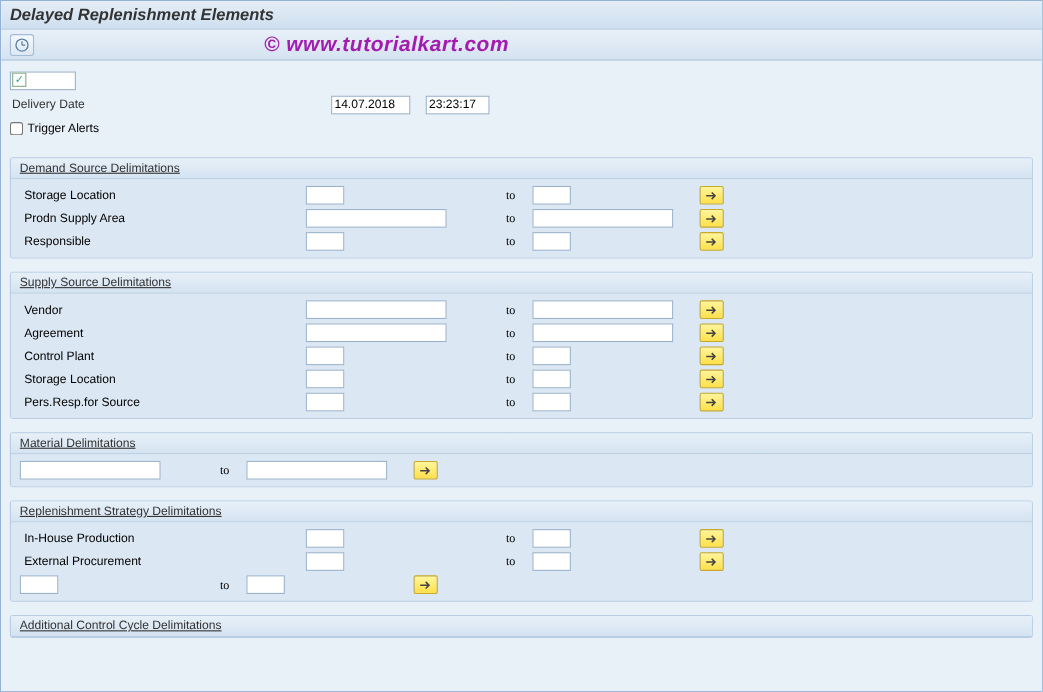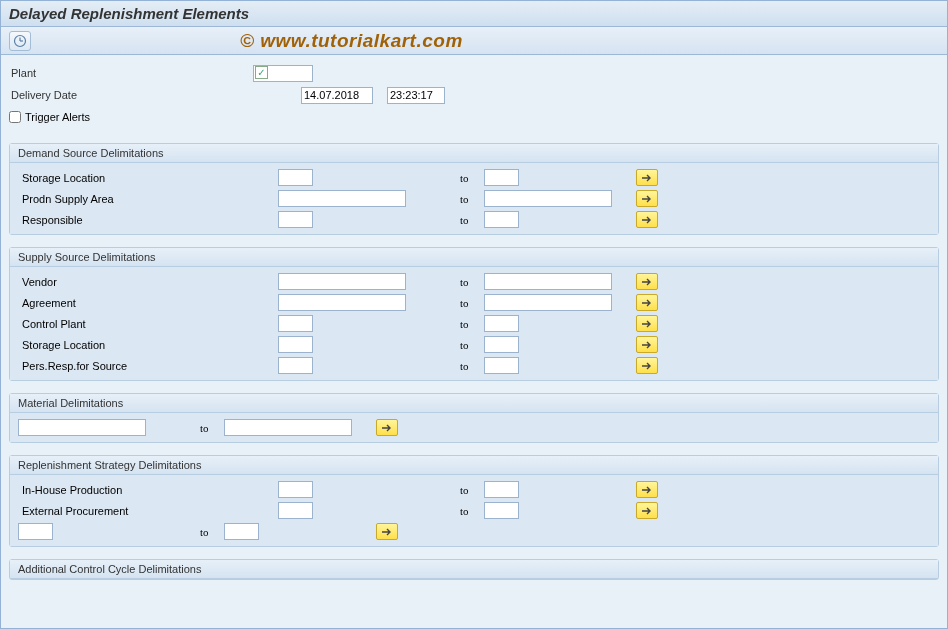--- a/index.html
+++ b/index.html
@@ -38,21 +38,21 @@
       border-radius: 3px;
       display: flex;
       align-items: center;
       justify-content: center;
       cursor: pointer;
     }
     .watermark {
       position: absolute;
       left: 240px;
       top: 30px;
-      color: #a16207;
+      color: #a21caf;
       font-size: 19px;
       font-weight: bold;
       font-style: italic;
       letter-spacing: 0.5px;
       pointer-events: none;
       z-index: 10;
     }
     .content {
       background: #e8f0f8;
       padding: 8px;
@@ -101,20 +101,21 @@
       border-radius: 3px;
       margin-bottom: 12px;
       background: #e3ecf5;
     }
     .group-title {
       background: linear-gradient(#e7f0f8, #d5e3f1);
       border-bottom: 1px solid #b7cde2;
       padding: 3px 8px;
       color: #333;
       font-size: 11px;
+      text-decoration: underline;
     }
     .group-body {
       padding: 4px 8px;
       background: #dbe7f2;
     }
     .range-row {
       display: flex;
       align-items: center;
       height: 21px;
     }
@@ -163,21 +164,20 @@
     </svg>
   </div>
 </div>
 
 <div class="watermark">© www.tutorialkart.com</div>
 
 <div class="content">
 
   <div class="header-fields">
     <div class="field-row">
-      <span class="label">Plant</span>
       <span style="position:relative;">
         <input class="input" style="width: 60px;">
         <span class="checkbox-icon" style="position:absolute; left:2px; top:1px; width:13px; height:13px; border:1px solid #8a8; color:#3a7;">✓</span>
       </span>
     </div>
     <div class="field-row">
       <span class="label">Delivery Date</span>
       <input class="input" style="width: 72px; margin-left: 48px;" value="14.07.2018">
       <input class="input" style="width: 58px; margin-left: 14px;" value="23:23:17">
     </div>

